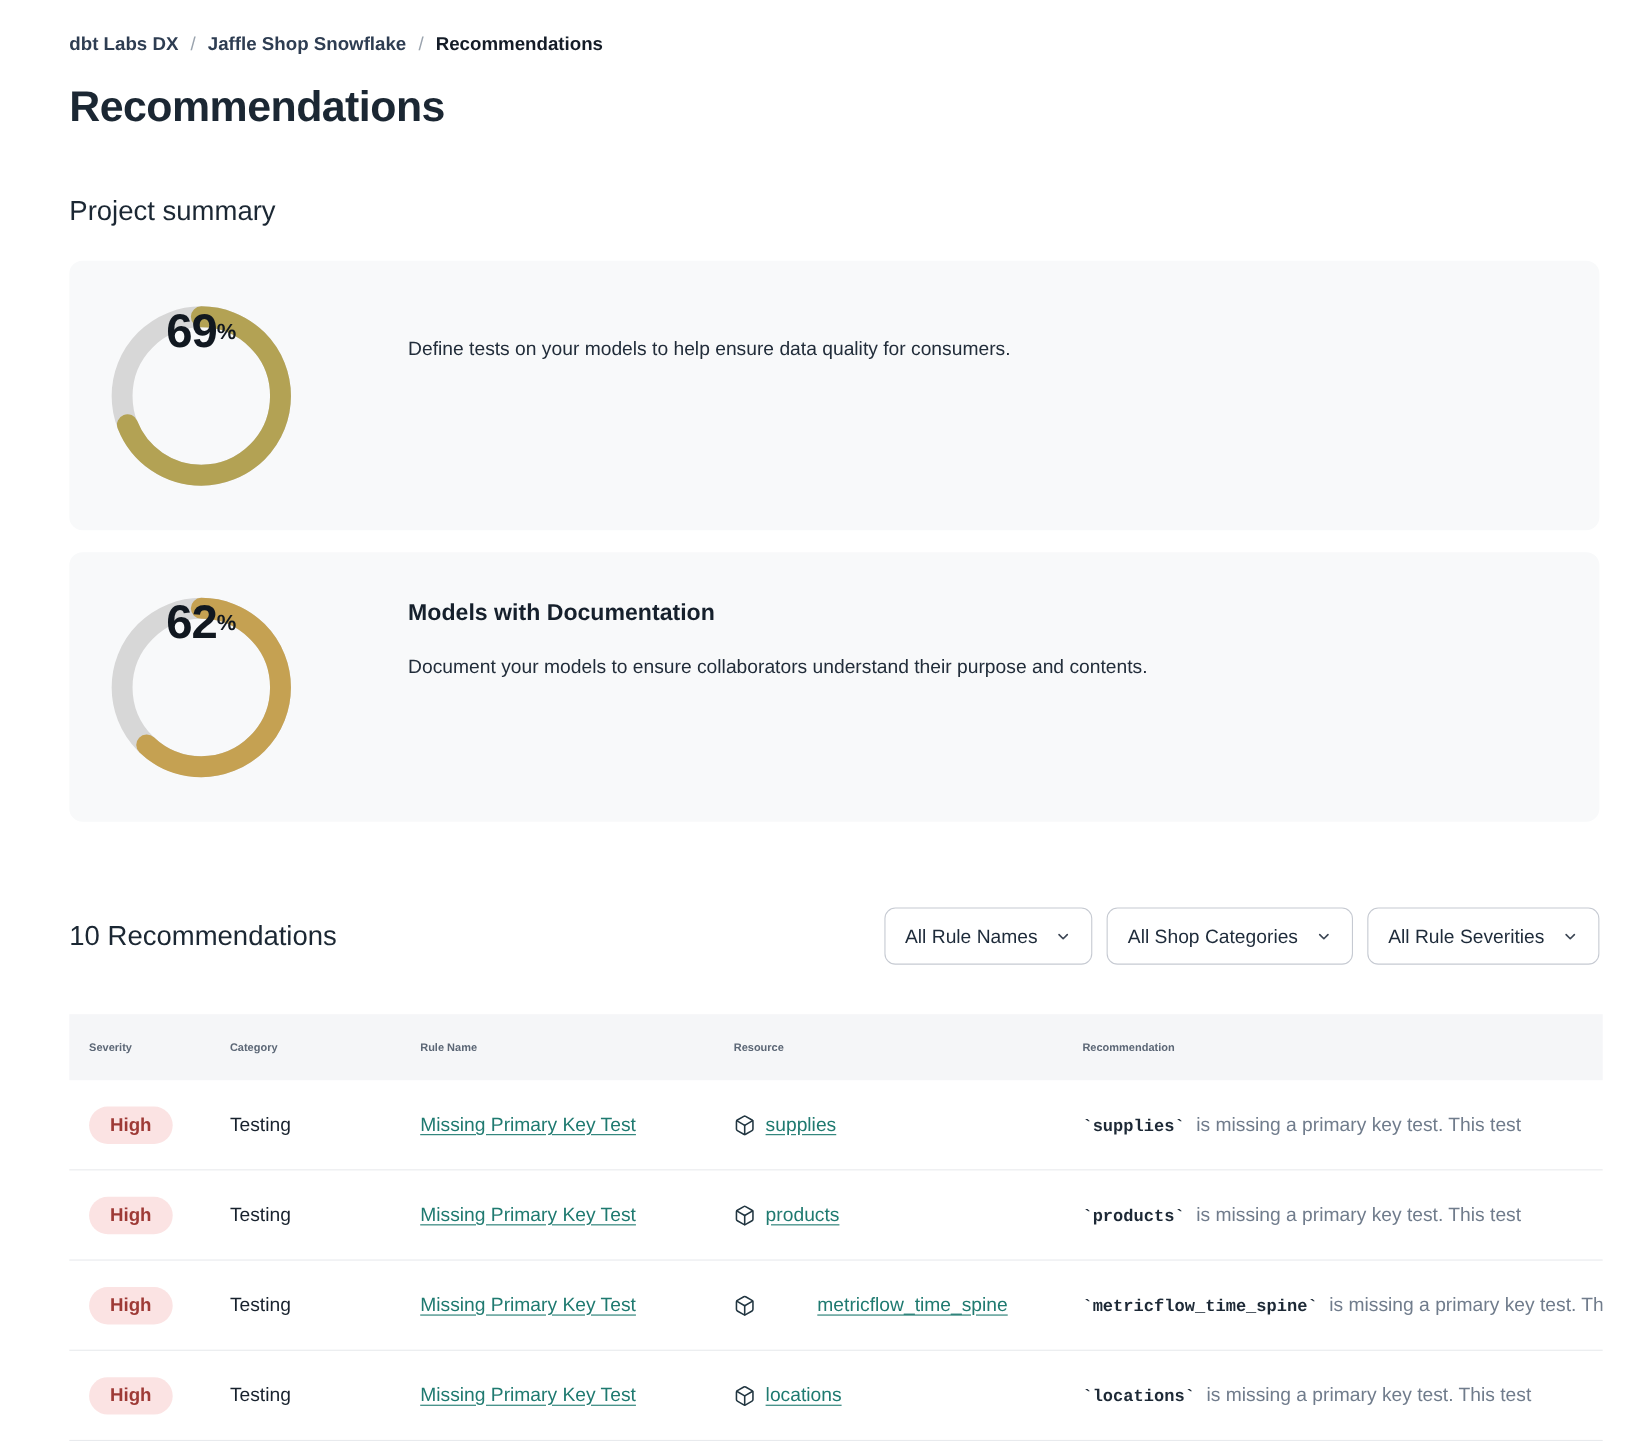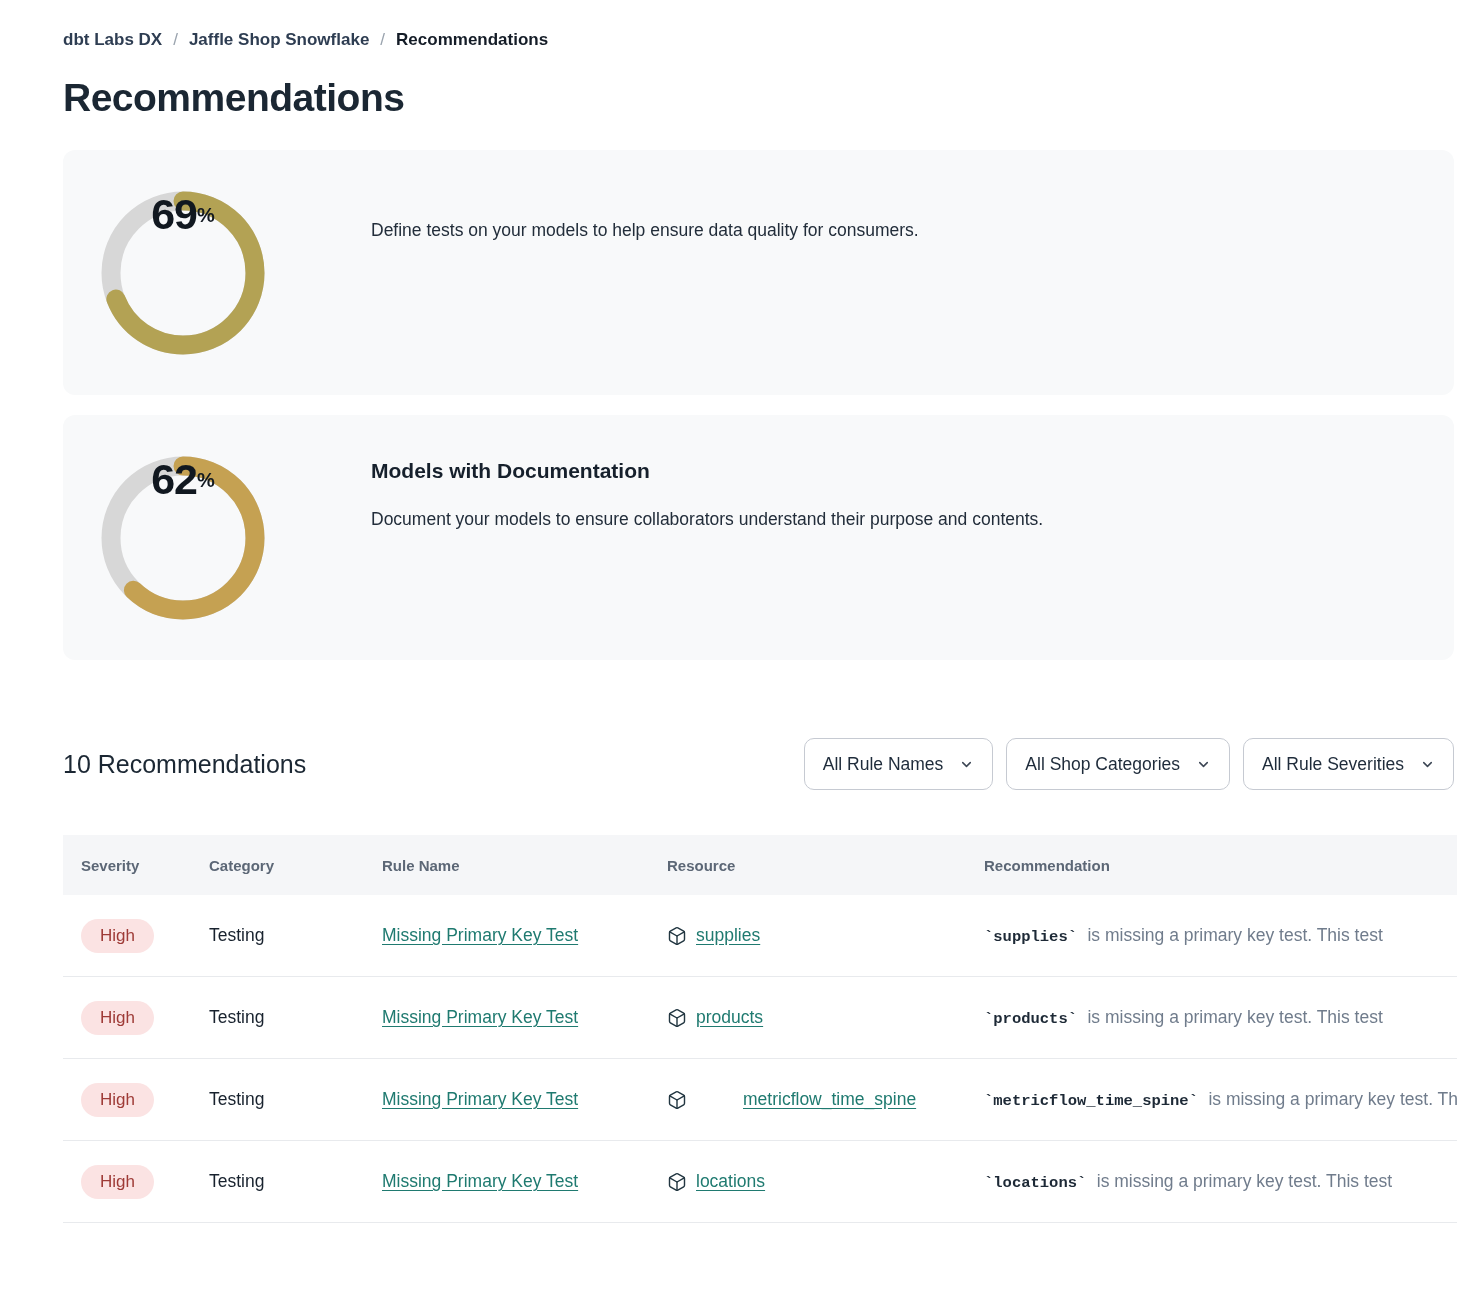--- a/index.html
+++ b/index.html
@@ -33,24 +33,24 @@
   .rec-head { margin-top:78px; width:1391px; display:flex; align-items:center; justify-content:space-between; }
   .filters { display:flex; gap:13px;justify-content:space-between; }
   .filter-btn { height:52px; padding:0 18px; background:#fff; border:1px solid #c6cad2; border-radius:10px;
     display:flex; align-items:center; gap:16px; font-size:17.5px; color:#1e2b3a; cursor:pointer;
     font-family:"Liberation Sans", sans-serif; }
   .filter-btn svg { stroke:#3c4654; }
 
   
   .table { margin-top:45px; width:1394px; }
   .trow { display:grid; grid-template-columns:128px 173px 285px 317px minmax(0,1fr); align-items:center; padding-left:18px; }
-  .thead { height:60px; background:#f5f6f8; font-size:15px; font-weight:700; color:#5c6776; }
+  .thead { height:60px; background:#f5f6f8; font-size:10px; font-weight:700; color:#5c6776; }
   .tbody-row { height:82px; border-bottom:1px solid #e8eaed; }
   .badge { display:inline-block; padding:7px 19px; border-radius:999px; background:#fbe3e3; color:#9e3a36;
-    font-size:17px; font-weight:400; }
+    font-size:17px; font-weight:700; }
   .cat { font-size:17.5px; color:#18222e; }
   a.tlink { font-size:17.5px; color:#1f7a70; text-decoration:underline; text-underline-offset:3px; cursor:pointer; }
   .res-cell { display:flex; align-items:center; gap:9px; }
   .res-cell svg { flex:0 0 auto; stroke:#223641; }
   .rec-cell { white-space:nowrap; overflow:hidden; }
   .rec-code { font-family:"Liberation Mono", monospace; font-weight:700; font-size:15.5px; color:#1d2936; }
   .rec-text { font-size:17.5px; color:#707c8c; margin-left:6px; }
 </style>
 </head>
 <body>
@@ -60,20 +60,21 @@
   <nav class="breadcrumb">
     <a>dbt Labs DX</a>
     <span class="sep">/</span>
     <a>Jaffle Shop Snowflake</a>
     <span class="sep">/</span>
     <span class="current">Recommendations</span>
   </nav>
 
   <h1 class="page-title">Recommendations</h1>
 
+  <h2 class="section-heading">Project summary</h2>
 
   <section class="cards">
 
     <div class="card">
       <div class="donut-wrap">
         <svg width="166" height="166" viewBox="0 0 166 166">
           <circle class="track" cx="83" cy="83" r="72" fill="none" stroke-width="19" stroke="#d7d7d7"></circle>
           <circle class="prog" cx="83" cy="83" r="72" fill="none" stroke-width="19" stroke-linecap="round" transform="rotate(-90 83 83)" stroke="#b3a254" stroke-dasharray="312.1486460606818 452.3893421169302"></circle>
         </svg>
         <div class="donut-label">

